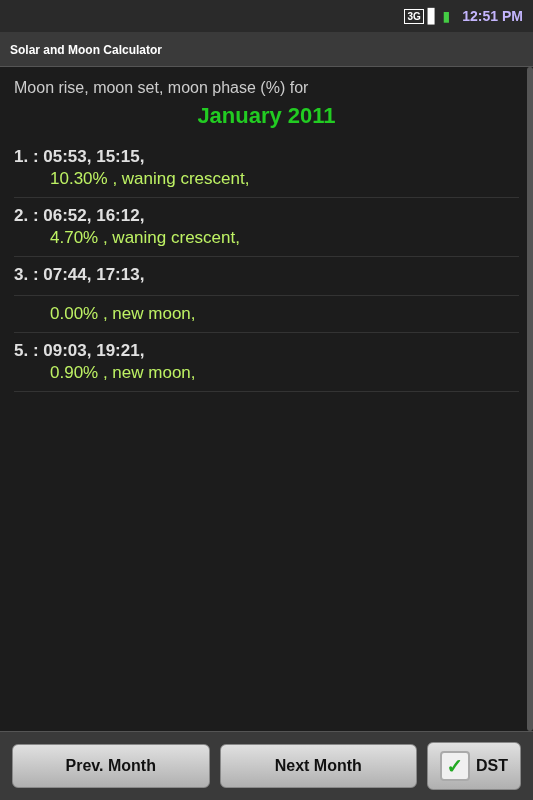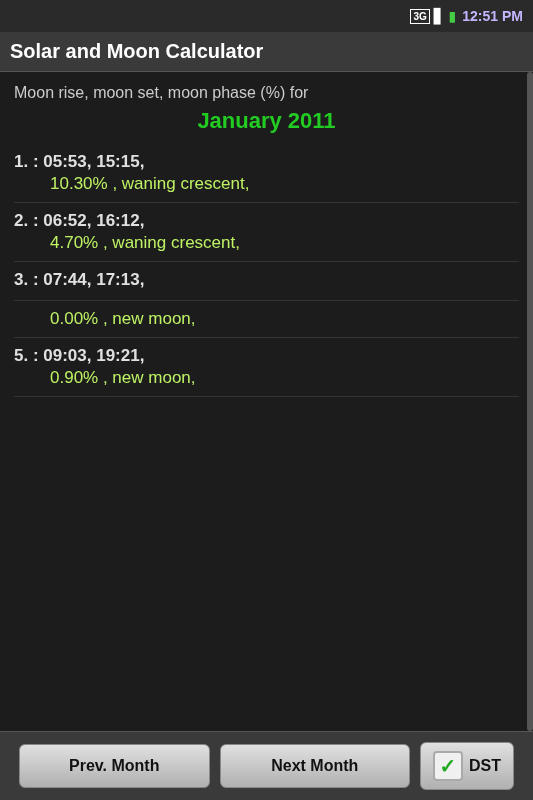--- a/index.html
+++ b/index.html
@@ -19,21 +19,21 @@
     }
 
     
     .status-bar {
       background: #2a2a2a;
       height: 32px;
       display: flex;
       align-items: center;
       justify-content: flex-end;
       padding: 0 10px;
-      gap: 6px;
+      gap: 12px;
     }
 
     .status-icons {
       display: flex;
       align-items: center;
       gap: 4px;
     }
 
     .status-time {
       color: #c4b5fd;
@@ -43,21 +43,21 @@
 
     
     .title-bar {
       background: #3a3a3a;
       padding: 8px 10px;
       border-bottom: 1px solid #555;
     }
 
     .title-bar-text {
       color: white;
-      font-size: 20px;
+      font-size: 12px;
       font-weight: bold;
     }
 
     
     .main-content {
       flex: 1;
       background: #1c1c1c;
       overflow: hidden;
       display: flex;
       flex-direction: column;
@@ -122,21 +122,21 @@
 
     .day-line2 {
       color: #bef264;
       font-size: 17px;
       padding-left: 36px;
     }
 
     
     .bottom-bar {
       background: #3a3a3a;
-      padding: 10px 19px;
+      padding: 10px 12px;
       display: flex;
       align-items: center;
       gap: 10px;
       border-top: 1px solid #555;
     }
 
     .nav-button {
       background: linear-gradient(to bottom, #e0e0e0, #b0b0b0);
       border: 1px solid #888;
       border-radius: 6px;

